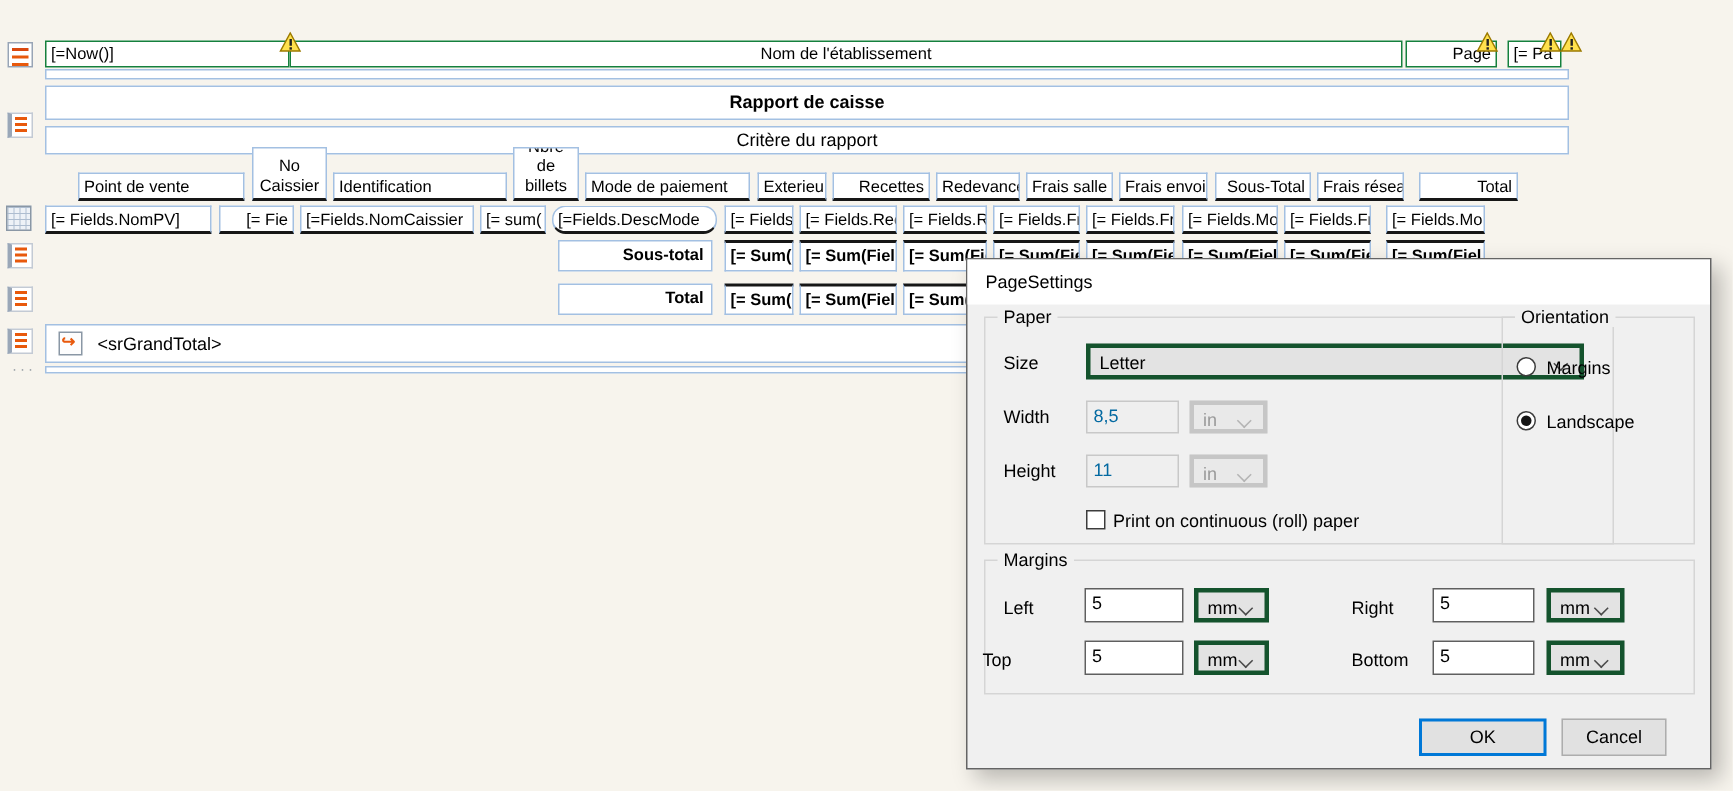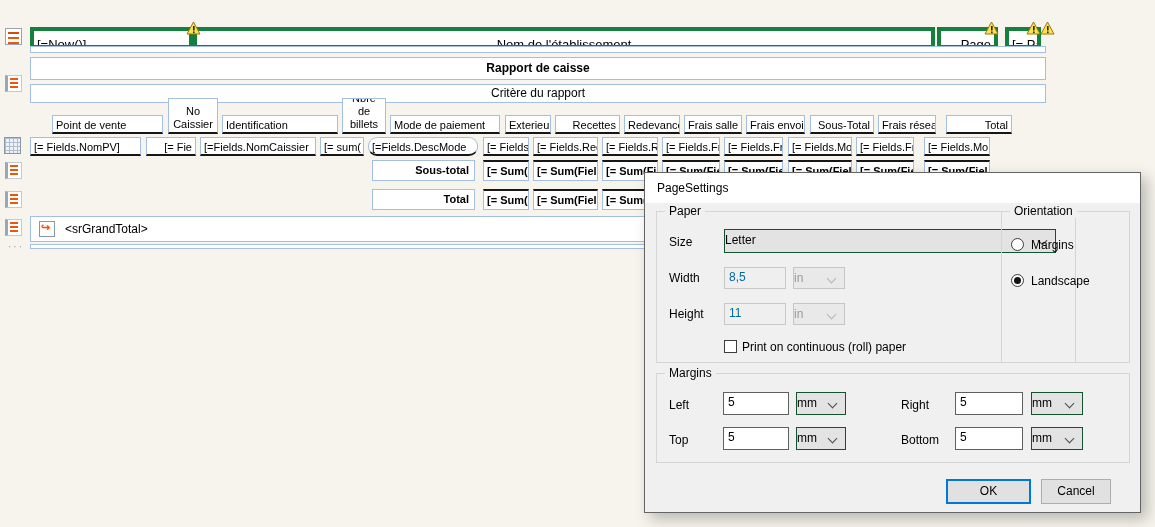--- a/index.html
+++ b/index.html
@@ -17,21 +17,21 @@
     padding:1px 3px;white-space:nowrap;overflow:hidden;
   }
   .cell.hdr{border-bottom:2px solid #161616;margin-left:22px;}
   .cell.hdr.h2{display:flex;align-items:flex-end;justify-content:center;white-space:normal;line-height:13px;text-align:center;}
   .cell.val{border-bottom:2px solid #161616;}
   .cell.sum{border-top:2px solid #161616;font-weight:bold;}
   .cell.lbl{font-weight:bold;text-align:right;padding-right:5px;}
   .band{position:absolute;box-sizing:border-box;background:#fff;border:1px solid #a3c0e2;}
   .band-title{font-weight:bold;font-size:12px;text-align:center;line-height:20px;}
   .band-criteria{font-size:12px;text-align:center;line-height:17px;}
-  .ph-box{position:absolute;box-sizing:border-box;background:#fff;border:4px solid #15803d;font-size:13px;line-height:14px;padding:7px 3px;white-space:nowrap;overflow:hidden;}
+  .ph-box{position:absolute;box-sizing:border-box;background:#fff;border:1px solid #15803d;font-size:11px;line-height:14px;padding:1px 3px;white-space:nowrap;overflow:hidden;}
   
   .warn{position:absolute;width:15px;height:14px;}
   
   .rail-icon{position:absolute;width:17px;height:17px;box-sizing:border-box;}
   .icon-doc{background:#fff;border:1px solid #98a4b5;}
   .icon-doc i{display:block;margin:3px 2px 0 2px;height:2px;background:#e8590c;}
   .icon-doc i.first{background:#d9480f;}
   .icon-bracket{background:#fff;border:1px solid #c3cad4;border-left:3px solid #9aa7b8;}
   .icon-bracket i{display:block;margin:2px 3px 0 2px;height:2px;background:#e8590c;}
   .icon-grid{
@@ -51,22 +51,22 @@
     position:absolute;left:644px;top:172px;width:497px;height:341px;box-sizing:border-box;
     background:#f0f0f0;border:1px solid #646464;
     box-shadow:6px 6px 14px rgba(0,0,0,.25);
     font-size:12px;
   }
   .dlg-title{position:absolute;left:0;top:0;right:0;height:30px;background:#fff;line-height:30px;padding-left:12px;font-size:12px;}
   .groupbox{position:absolute;box-sizing:border-box;border:1px solid #d5d5d5;}
   .group-label{position:absolute;top:-8px;left:8px;background:#f0f0f0;padding:0 4px;font-size:12px;line-height:14px;}
   .fld-label{position:absolute;font-size:12px;line-height:14px;}
   .combo{
-    position:absolute;box-sizing:border-box;background:#e3e3e3;border:1px solid #14532d;
-    line-height:20px;font-size:12px;overflow:hidden;
+    position:absolute;box-sizing:border-box;background:#e3e3e3;border:3px solid #14532d;
+    line-height:20px;padding-left:6px;font-size:12px;overflow:hidden;
   }
   .combo .chev{
     position:absolute;right:9px;top:7px;width:6px;height:6px;
     border-right:1.5px solid #4a4a4a;border-bottom:1.5px solid #4a4a4a;transform:rotate(45deg);
   }
   .combo.disabled{background:#e9e9e9;border-color:#c6c6c6;color:#9a9a9a;}
   .combo.disabled .chev{border-color:#b4b4b4;}
   .tb{
     position:absolute;box-sizing:border-box;background:#fff;border:1px solid #5f5f5f;
     font-size:12px;line-height:19px;padding-left:4px;overflow:hidden;
@@ -243,21 +243,21 @@
   <div class="combo" style="left:151px;top:219px;width:50px;height:23px">
     <span>mm</span>
     <span class="chev"></span>
   </div>
   <span class="fld-label" style="left:256px;top:225px">Right</span>
   <div class="tb" style="left:310px;top:219px;width:68px;height:23px">5</div>
   <div class="combo" style="left:386px;top:219px;width:52px;height:23px">
     <span>mm</span>
     <span class="chev"></span>
   </div>
-  <span class="fld-label" style="left:24px;top:260px">Top</span>
+  <span class="fld-label" style="left:10px;top:260px">Top</span>
   <div class="tb" style="left:78px;top:254px;width:66px;height:23px">5</div>
   <div class="combo" style="left:151px;top:254px;width:50px;height:23px">
     <span>mm</span>
     <span class="chev"></span>
   </div>
   <span class="fld-label" style="left:256px;top:260px">Bottom</span>
   <div class="tb" style="left:310px;top:254px;width:68px;height:23px">5</div>
   <div class="combo" style="left:386px;top:254px;width:52px;height:23px">
     <span>mm</span>
     <span class="chev"></span>

